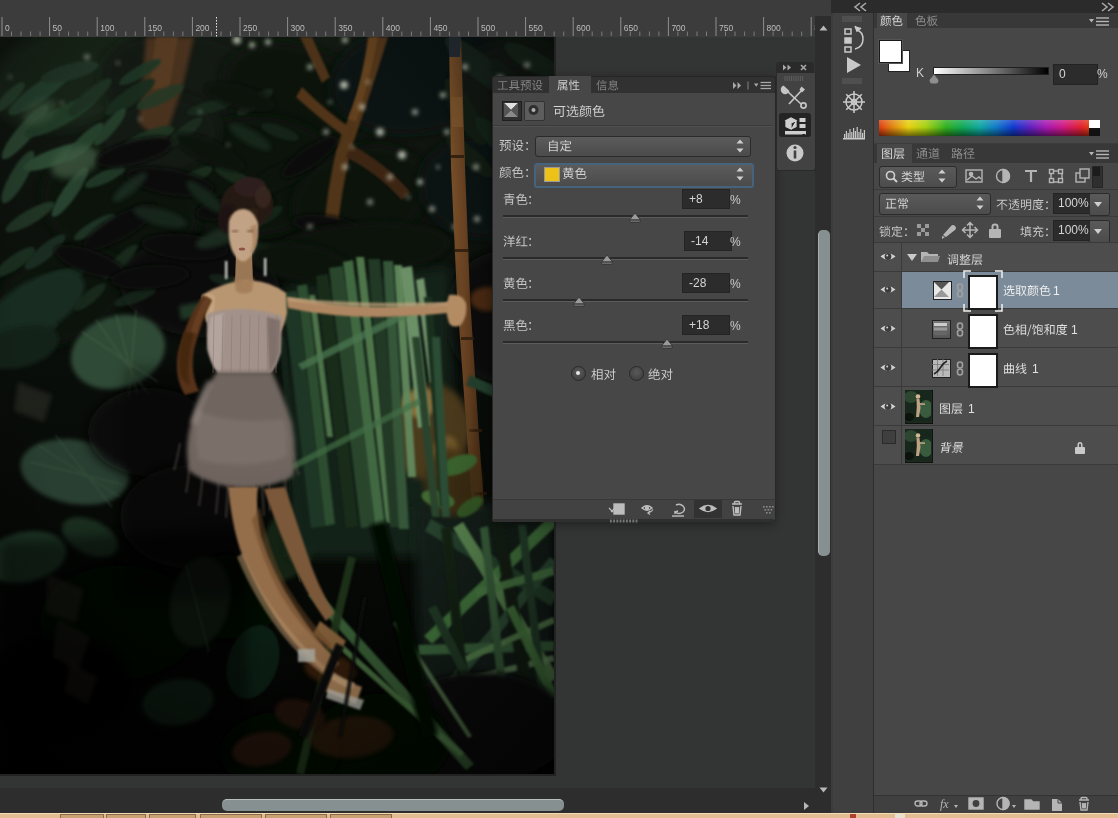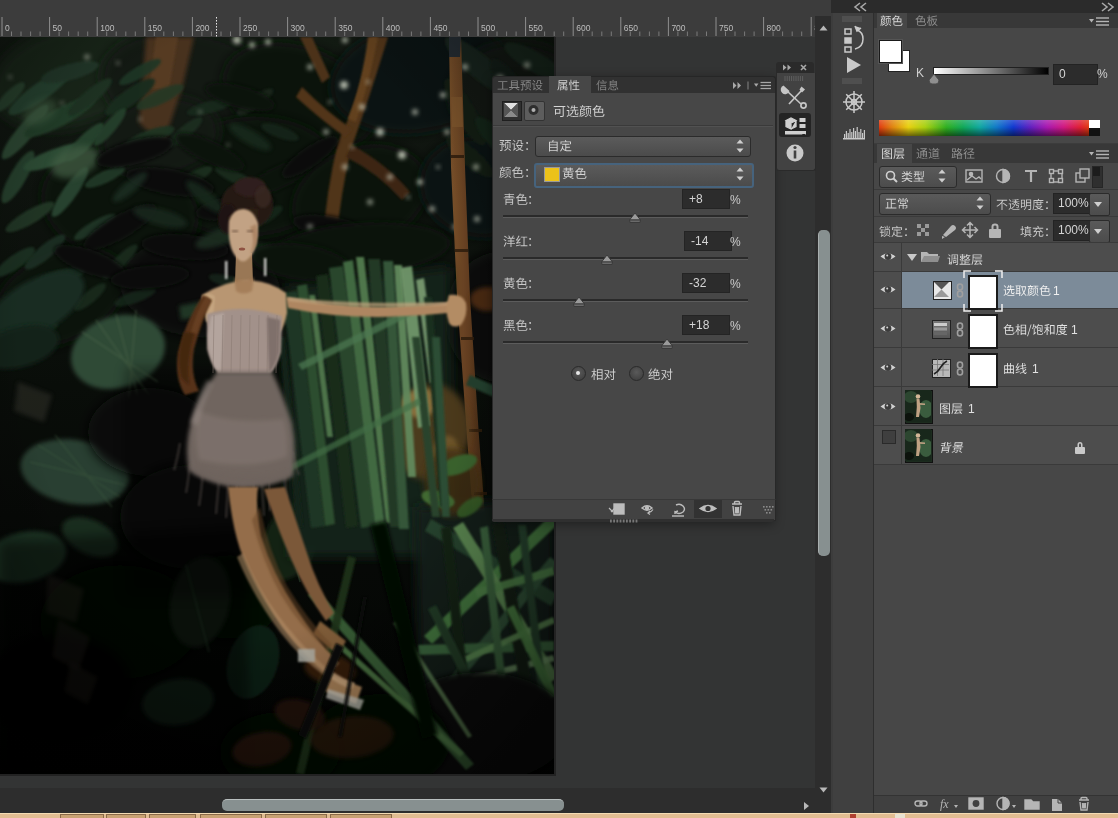--- a/index.html
+++ b/index.html
@@ -817,21 +817,21 @@
       <path d="M8 1 L13.5 8 L2.5 8 Z" fill="#9a9a9a" stroke="#3a3a3a"></path>
       <path d="M2.5 8 L13.5 8 L13 10.5 L3 10.5 Z" fill="#6a6a6a" stroke="#3a3a3a"></path>
     </svg>
     <div class="abs" style="left:684px;top:231px;width:40px;height:18px;background:#2c2c2c;border:1px solid #242424;color:#d5d5d5;font-size:12px;padding-left:6px;line-height:18px">-14</div>
     <div class="abs" style="left:730px;top:235px;width:14px;height:13px;color:#c9c9c9;font-size:12px">%</div>
     <div class="abs" style="left:503px;top:257px;width:245px;height:2px;background:#2a2a2a;border-bottom:1px solid #5c5c5c"></div>
     <svg class="abs" style="left:599px;top:254px" width="16" height="12">
       <path d="M8 1 L13.5 8 L2.5 8 Z" fill="#9a9a9a" stroke="#3a3a3a"></path>
       <path d="M2.5 8 L13.5 8 L13 10.5 L3 10.5 Z" fill="#6a6a6a" stroke="#3a3a3a"></path>
     </svg>
-    <div class="abs" style="left:682px;top:273px;width:40px;height:18px;background:#2c2c2c;border:1px solid #242424;color:#d5d5d5;font-size:12px;padding-left:6px;line-height:18px">-32</div>
+    <div class="abs" style="left:682px;top:273px;width:40px;height:18px;background:#2c2c2c;border:1px solid #242424;color:#d5d5d5;font-size:12px;padding-left:6px;line-height:18px">-28</div>
     <div class="abs" style="left:730px;top:277px;width:14px;height:13px;color:#c9c9c9;font-size:12px">%</div>
     <div class="abs" style="left:503px;top:299px;width:245px;height:2px;background:#2a2a2a;border-bottom:1px solid #5c5c5c"></div>
     <svg class="abs" style="left:571px;top:296px" width="16" height="12">
       <path d="M8 1 L13.5 8 L2.5 8 Z" fill="#9a9a9a" stroke="#3a3a3a"></path>
       <path d="M2.5 8 L13.5 8 L13 10.5 L3 10.5 Z" fill="#6a6a6a" stroke="#3a3a3a"></path>
     </svg>
     <div class="abs" style="left:682px;top:315px;width:40px;height:18px;background:#2c2c2c;border:1px solid #242424;color:#d5d5d5;font-size:12px;padding-left:6px;line-height:18px">+18</div>
     <div class="abs" style="left:730px;top:319px;width:14px;height:13px;color:#c9c9c9;font-size:12px">%</div>
     <div class="abs" style="left:503px;top:341px;width:245px;height:2px;background:#2a2a2a;border-bottom:1px solid #5c5c5c"></div>
     <svg class="abs" style="left:659px;top:338px" width="16" height="12">

